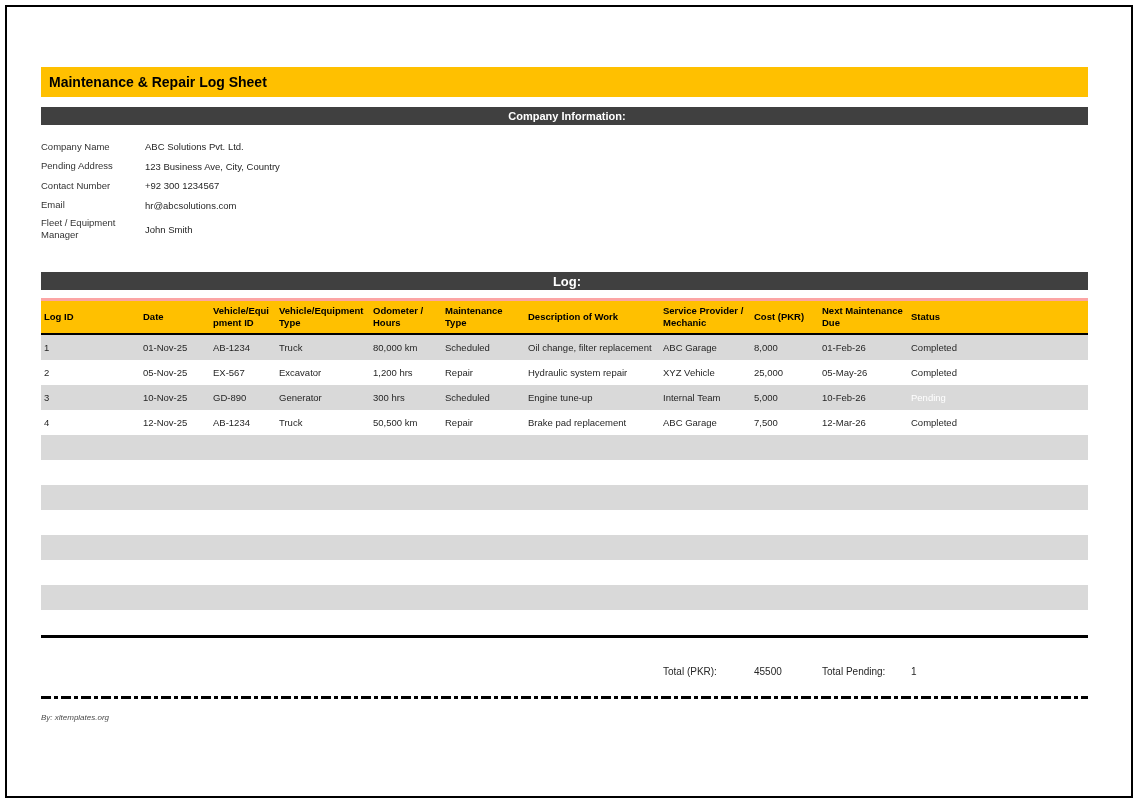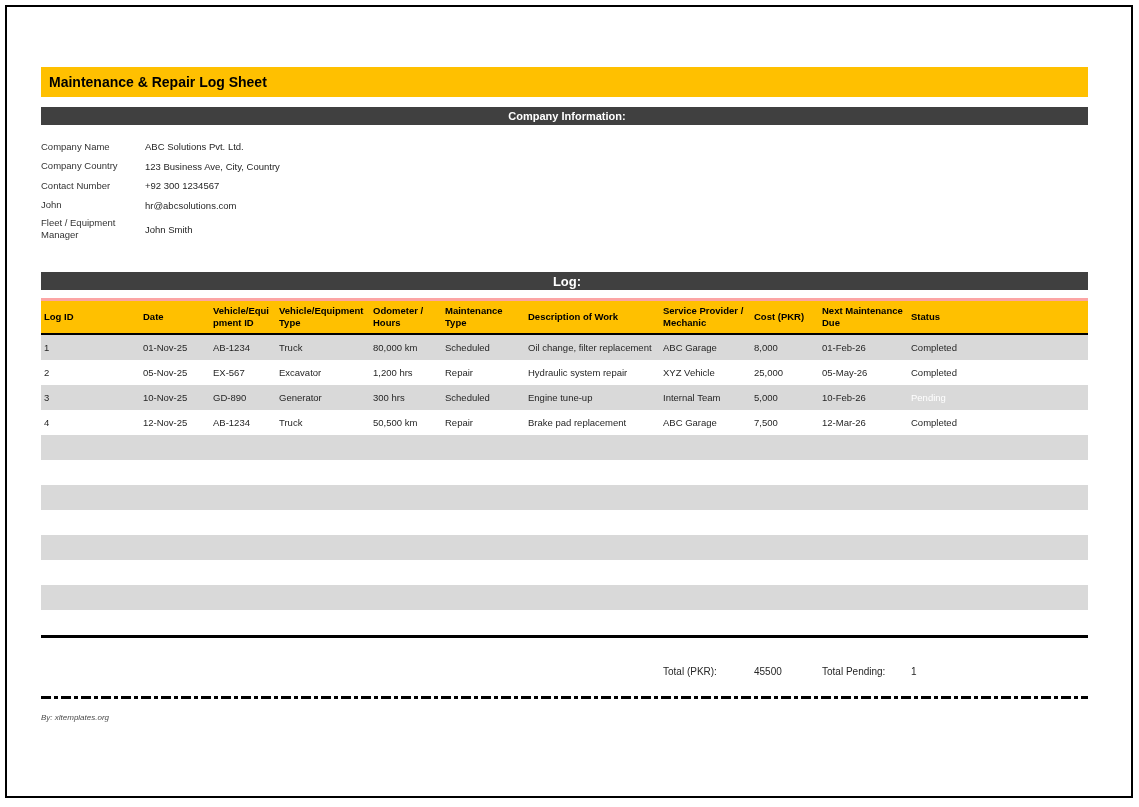--- a/index.html
+++ b/index.html
@@ -145,29 +145,29 @@
     <div class="section-bar company-bar">
       <span>Company Information:</span>
     </div>
 
     <div class="company-info">
       <div class="company-row">
         <span class="company-label">Company Name</span>
         <span class="company-value">ABC Solutions Pvt. Ltd.</span>
       </div>
       <div class="company-row">
-        <span class="company-label">Company Country</span>
+        <span class="company-label">Pending Address</span>
         <span class="company-value">123 Business Ave, City, Country</span>
       </div>
       <div class="company-row">
         <span class="company-label">Contact Number</span>
         <span class="company-value">+92 300 1234567</span>
       </div>
       <div class="company-row">
-        <span class="company-label">John</span>
+        <span class="company-label">Email</span>
         <span class="company-value">hr@abcsolutions.com</span>
       </div>
       <div class="company-row">
         <span class="company-label">Fleet / Equipment Manager</span>
         <span class="company-value">John Smith</span>
       </div>
     </div>
 
     <div class="section-bar log-bar">
       <span>Log:</span>

